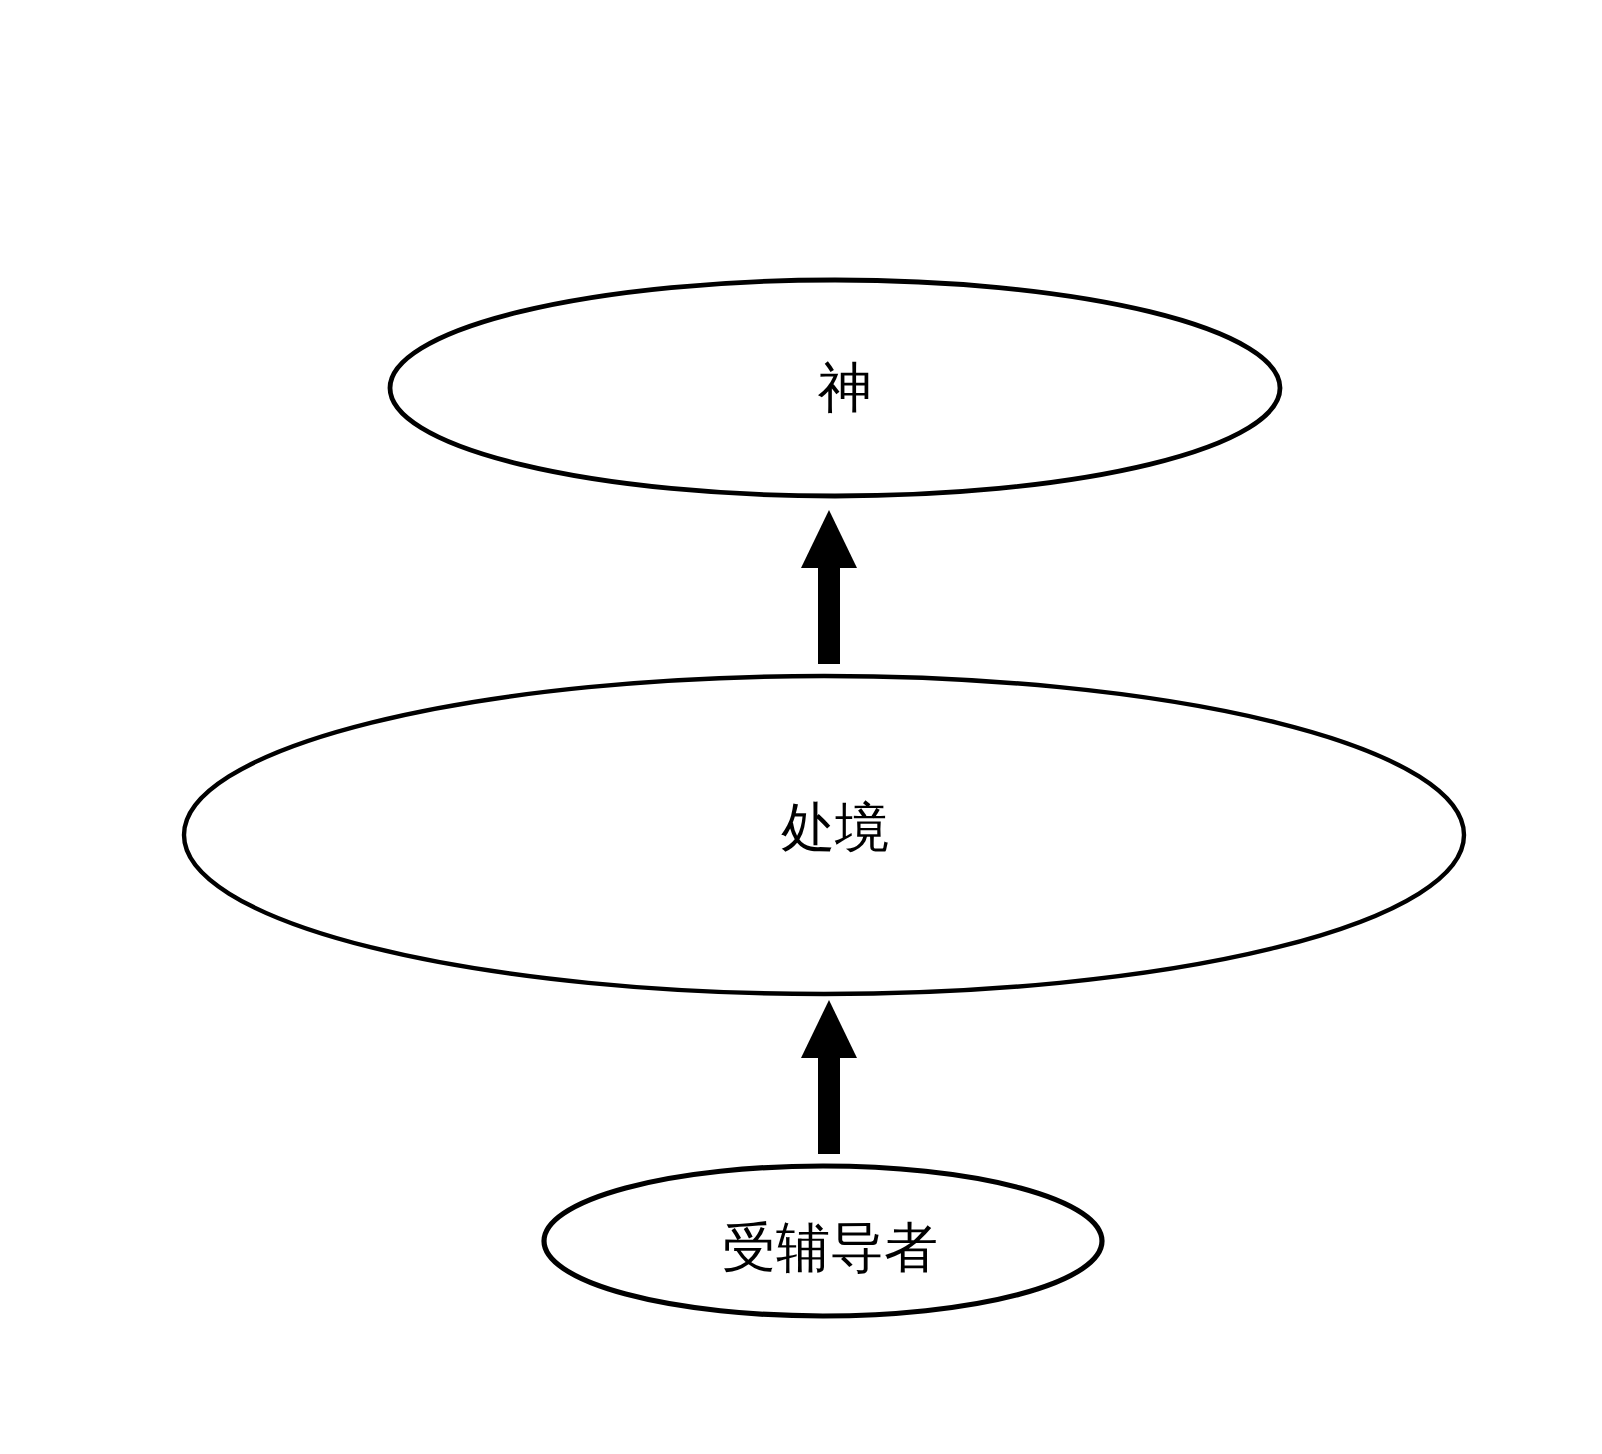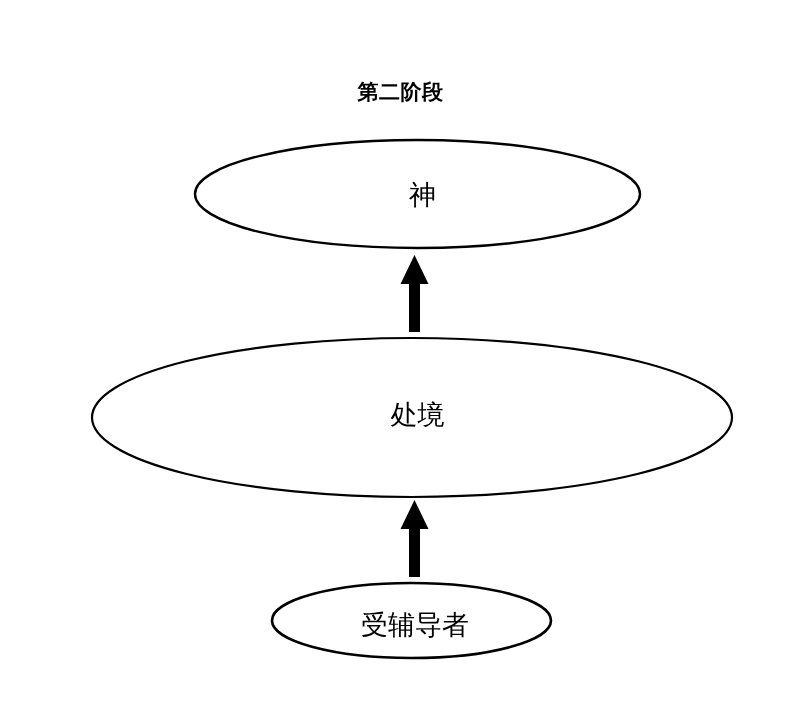--- a/index.html
+++ b/index.html
@@ -84,21 +84,20 @@
       <rect x="409" y="275" width="11" height="57" fill="#000000"></rect>
       <polygon points="414.5,255 428.5,284 400.5,284" fill="#000000"></polygon>
     </g>
 
     <g>
       <rect x="409" y="520" width="11" height="57" fill="#000000"></rect>
       <polygon points="414.5,500 428.5,529 400.5,529" fill="#000000"></polygon>
     </g>
   </svg>
 
-  <div class="diagram-title">第二阶段</div>
 
   <div class="node-label god">神</div>
 
   <div class="node-label situation">处境</div>
 
   <div class="node-label counselee">受辅导者</div>
 
 </div>
 
 </body></html>

